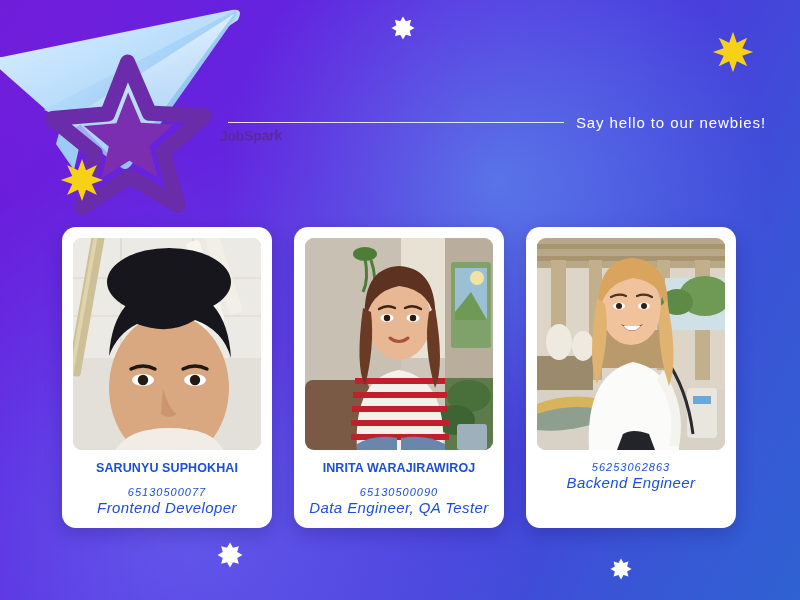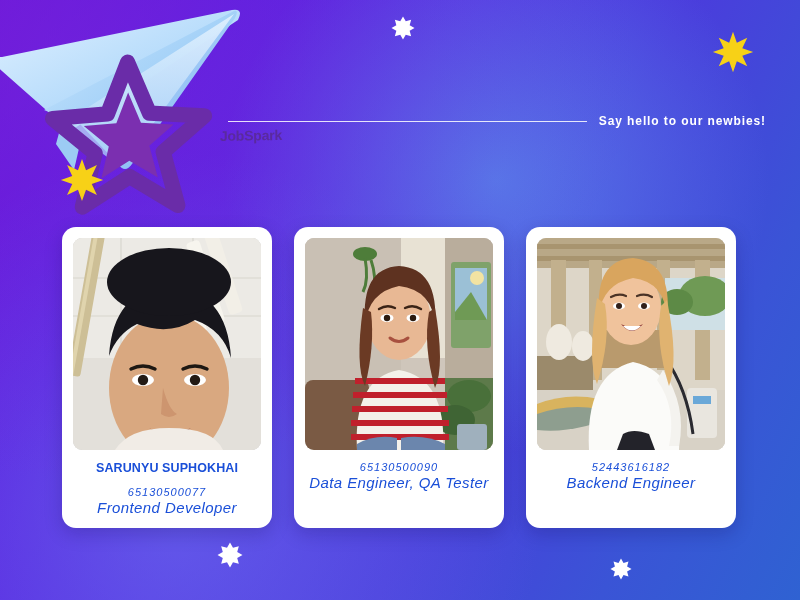--- a/index.html
+++ b/index.html
@@ -38,21 +38,21 @@
   
   .header { position:absolute; left:228px; top:96px; width:538px; }
   .title {
     font-size:50px; font-weight:bold; color:#ffffff;
     letter-spacing:-1.4px; line-height:1.04; text-align:left;
     white-space:nowrap;
   }
   .sub-row { display:flex; align-items:center; gap:12px; margin-top:18px; }
   .rule { flex:1 1 auto; height:1px; background:rgba(255,255,255,0.85); }
   .subtitle {
-    flex:0 0 auto; font-size:12px; font-weight:bold; color:#ffffff;
+    flex:0 0 auto; font-size:15px; font-weight:normal; color:#ffffff;
     letter-spacing:0.9px; white-space:nowrap;text-align:right;
   }
 
   
   .cards {
     position:absolute; left:62px; top:227px;
     width:676px; display:flex; gap:22px;
   }
   .card {
     width:210px; background:#ffffff; border-radius:14px;
@@ -200,20 +200,21 @@
         <ellipse cx="108" cy="80" rx="6.5" ry="4" fill="#fff"></ellipse>
         <circle cx="82" cy="80" r="3.2" fill="#2b1a10"></circle>
         <circle cx="108" cy="80" r="3.2" fill="#2b1a10"></circle>
         <path d="M74 71 q8 -5 16 -1" stroke="#3a2316" stroke-width="2.4" fill="none" stroke-linecap="round"></path>
         <path d="M100 70 q8 -4 16 1" stroke="#3a2316" stroke-width="2.4" fill="none" stroke-linecap="round"></path>
         <path d="M85 100 q9 7 18 0" stroke="#a8503f" stroke-width="3" fill="none" stroke-linecap="round"></path>
         <path d="M52 206 Q70 196 92 200 L92 212 L52 212Z" fill="#6b86ad"></path>
         <path d="M96 200 Q120 196 140 206 L140 212 L96 212Z" fill="#6b86ad"></path>
       </svg>
     </div>
+    <div class="person-name">INRITA WARAJIRAWIROJ</div>
     <div class="person-id">65130500090</div>
     <div class="person-role">Data Engineer, QA Tester</div>
   </div>
 
   <div class="card">
     <div class="photo">
       <svg viewBox="0 0 188 212" preserveAspectRatio="xMidYMid slice">
         <rect width="188" height="212" fill="#ddd6c8"></rect>
         <rect x="0" y="0" width="188" height="30" fill="#b9a887"></rect>
         <g fill="#a8946f">
@@ -249,21 +250,21 @@
         <ellipse cx="82" cy="68" rx="6" ry="3.6" fill="#fff"></ellipse>
         <ellipse cx="107" cy="68" rx="6" ry="3.6" fill="#fff"></ellipse>
         <circle cx="82" cy="68" r="3" fill="#31201a"></circle>
         <circle cx="107" cy="68" r="3" fill="#31201a"></circle>
         <path d="M74 59 q8 -4 15 -1" stroke="#4a3326" stroke-width="2.2" fill="none" stroke-linecap="round"></path>
         <path d="M100 58 q8 -3 15 1" stroke="#4a3326" stroke-width="2.2" fill="none" stroke-linecap="round"></path>
         <path d="M84 86 q11 14 22 0 q-11 7 -22 0Z" fill="#8d3a36"></path>
         <path d="M86 88 q9 9 18 0Z" fill="#fff"></path>
       </svg>
     </div>
-    <div class="person-id">52443616182</div>
+    <div class="person-id">56253062863</div>
     <div class="person-role">Backend Engineer</div>
   </div>
 
 </div>
 
 <div id="decor-layer">
     <svg viewBox="0 0 100 100" class="spark" style="left: 391px; top: 16px; width: 24px; height: 24px;">
       <path d="M50.00 2.00L61.48 22.28L83.94 16.06L77.72 38.52L98.00 50.00L77.72 61.48L83.94 83.94L61.48 77.72L50.00 98.00L38.52 77.72L16.06 83.94L22.28 61.48L2.00 50.00L22.28 38.52L16.06 16.06L38.52 22.28Z" fill="#ffffff"></path>
     </svg>
     <svg viewBox="0 0 100 100" class="spark" style="left: 712px; top: 31px; width: 42px; height: 42px;">

